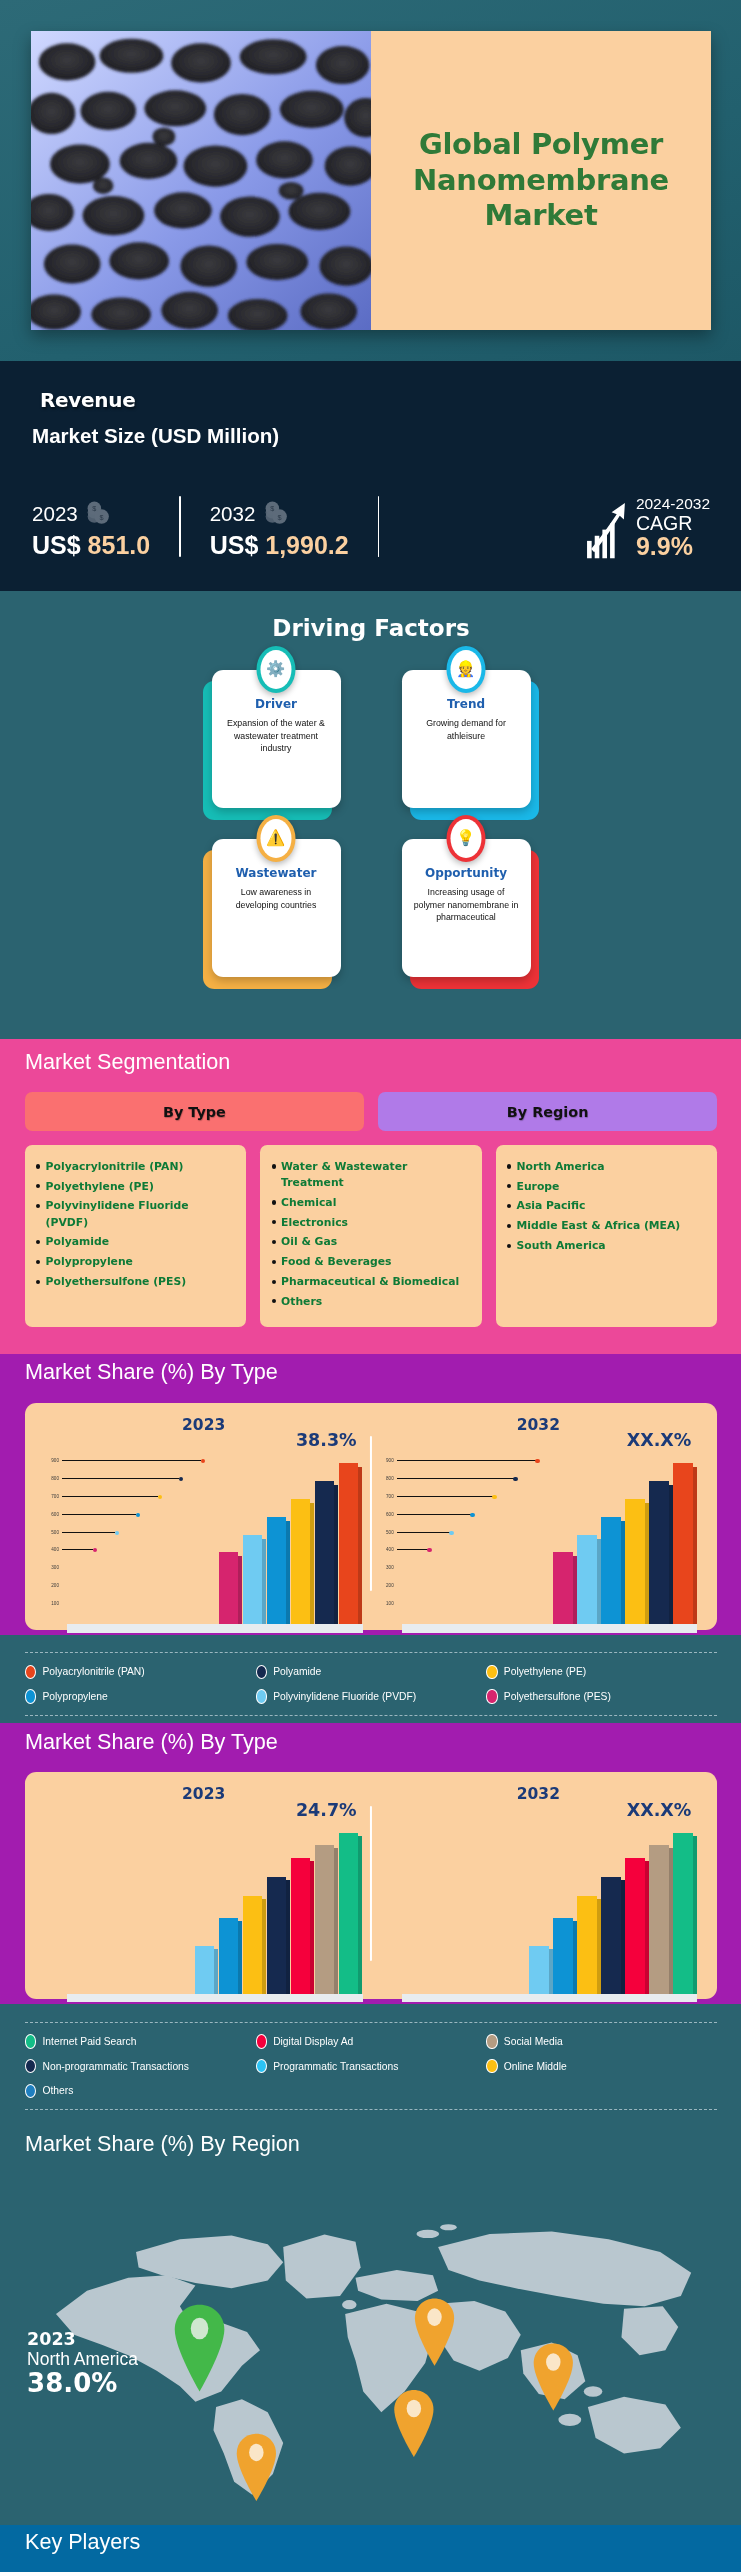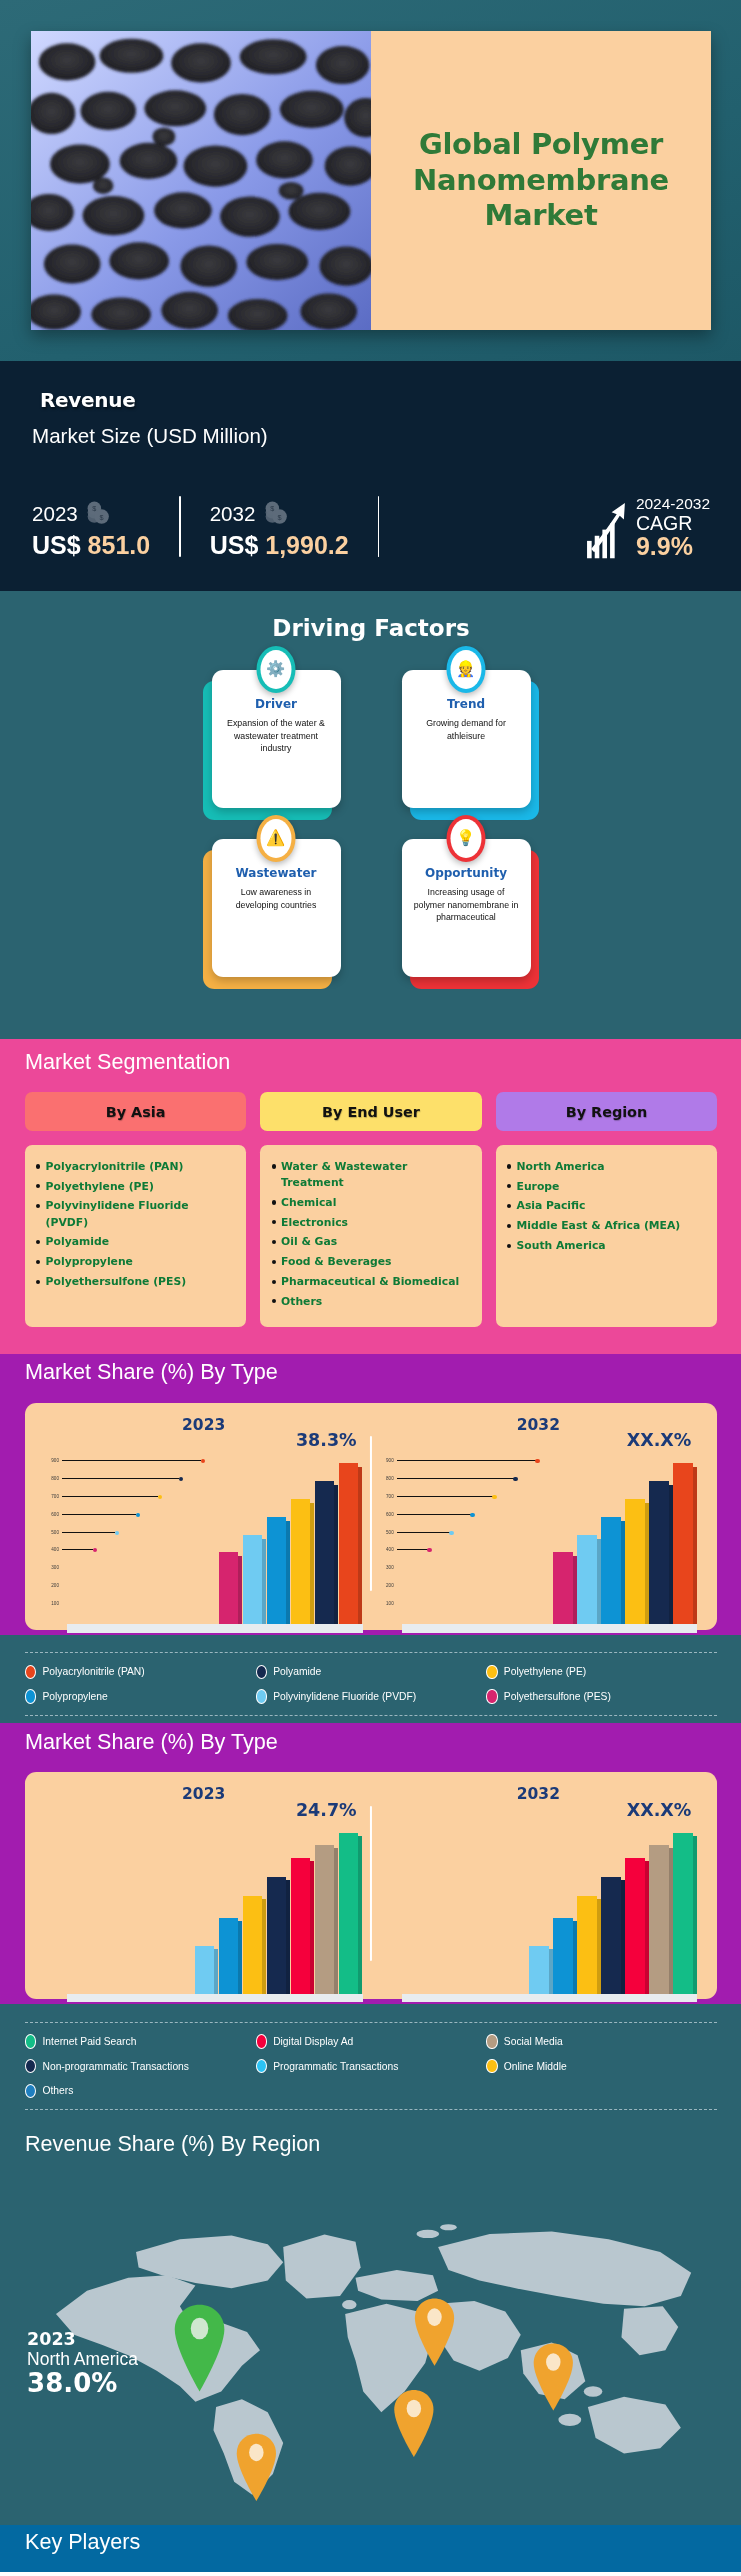--- a/index.html
+++ b/index.html
@@ -36,21 +36,21 @@
   
   .revenue {
     background:#0b2033; padding: 27px 32px 31px 32px; position:relative;
   }
   .revenue h2 {
     color:#fff; font-size:20px; font-weight:800; letter-spacing:-0.3px;
     font-family:"DejaVu Sans", sans-serif; margin-bottom:12.4px;
     text-shadow: 1px 1.5px 2.6px rgba(0,0,0,.5);
     margin-left: 8px;
   }
-  .revenue .subtitle { color:#fff; font-size:20.6px; font-weight:400; margin-bottom:13.4px;margin-top:9px; }
+  .revenue .subtitle { color:#fff; font-size:20.6px; font-weight:700; margin-bottom:13.4px;margin-top:9px; }
   .rev-row { display:flex; align-items:flex-end; gap:0; }
   .rev-block { display:flex; flex-direction:column; }
   .rev-year-row { display:flex; align-items:center; gap:6.2px; }
   .rev-year { color:#fff; font-size:20.6px; font-weight:500; }
   .coin { width:28px; height:27px; }
   .rev-val { color:#fff; font-size:25px; font-weight:700; margin-top:3.1px; white-space:nowrap; }
   .rev-val b { color:#fbd0a0; font-weight:800; }
   .rev-sep { width:1.5px; height:61px; background:#fff; margin:0 29px 3.1px 29px; border-radius:1px; }
   .cagr-wrap { display:flex; align-items:flex-end; margin-left:auto; gap:7.2px; }
   .cagr-icon { width:44px; height:58px; }
@@ -358,22 +358,21 @@
           <div class="card-title">Opportunity</div>
           <div class="card-desc">Increasing usage of polymer nanomembrane in pharmaceutical</div>
         </div>
       </div>
     </div>
   </div>
 
   <div class="segmentation">
     <div class="sec-title">Market Segmentation</div>
     <div class="seg-heads">
-      <div class="seg-head" style="background:#fa7070">By Asia</div>
-      <div class="seg-head" style="background:#fde06a">By End User</div>
+      <div class="seg-head" style="background:#fa7070">By Type</div>
       <div class="seg-head" style="background:#b07ae8">By Region</div>
     </div>
     <div class="seg-bodies">
       <div class="seg-body">
           <ul id="seg0">
             <li>Polyacrylonitrile (PAN)</li>
             <li>Polyethylene (PE)</li>
             <li>Polyvinylidene Fluoride (PVDF)</li>
             <li>Polyamide</li>
             <li>Polypropylene</li>
@@ -723,21 +722,21 @@
         </div>
         <div class="legend-item">
           <span class="legend-dot" style="background: rgb(31, 127, 192);"></span>
           <span class="legend-label">Others</span>
         </div>
       </div>
     <div class="dashed bottom"></div>
   </div>
 
   <div class="map-section">
-    <div class="sec-title">Revenue Share (%) By Region</div>
+    <div class="sec-title">Market Share (%) By Region</div>
     <div class="map-wrap">
       <svg class="worldmap" viewBox="0 0 1340 620" preserveAspectRatio="xMidYMid meet">
         <g fill="#b9c7cf">
           <path d="M60 250 L120 205 L200 180 L275 175 L330 195 L300 235 L320 270 L375 265 L430 285 L455 320 L420 350 L380 400 L330 420 L300 390 L255 360 L200 330 L150 310 L95 290 Z"></path>
           <path d="M215 130 L300 105 L400 98 L470 115 L500 150 L470 185 L400 200 L330 190 L265 175 L220 160 Z"></path>
           <path d="M500 120 L580 96 L640 110 L650 160 L610 215 L545 220 L505 185 Z"></path>
           <path d="M370 430 L420 415 L470 440 L500 500 L480 560 L440 600 L405 575 L385 520 L365 475 Z"></path>
           <path d="M620 250 L700 230 L760 245 L790 290 L775 345 L735 400 L690 440 L655 400 L640 340 L625 295 Z"></path>
           <path d="M640 180 L720 165 L790 175 L800 205 L760 225 L690 222 L645 205 Z"></path>
           <path d="M800 120 L900 95 L1020 90 L1130 105 L1230 130 L1290 170 L1270 215 L1200 235 L1120 230 L1030 215 L950 200 L880 185 L820 165 Z"></path>

